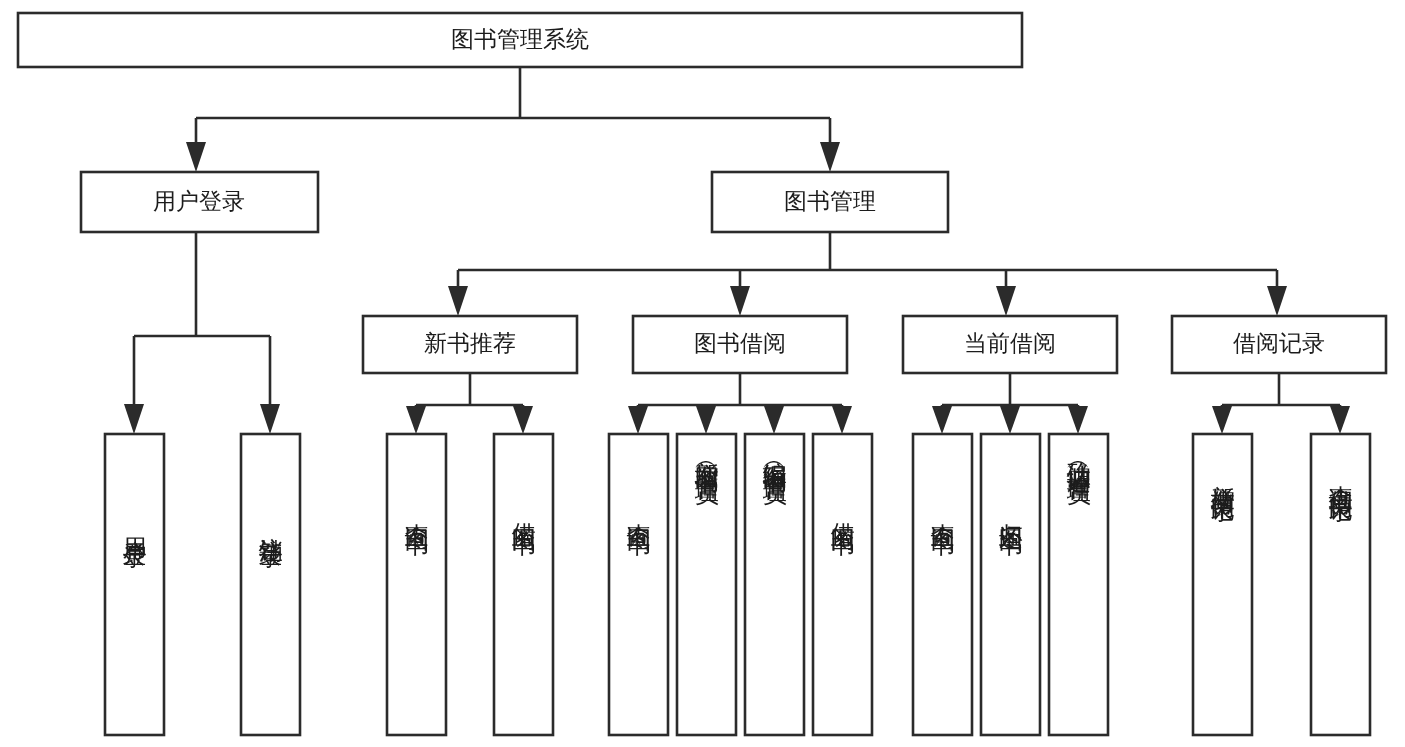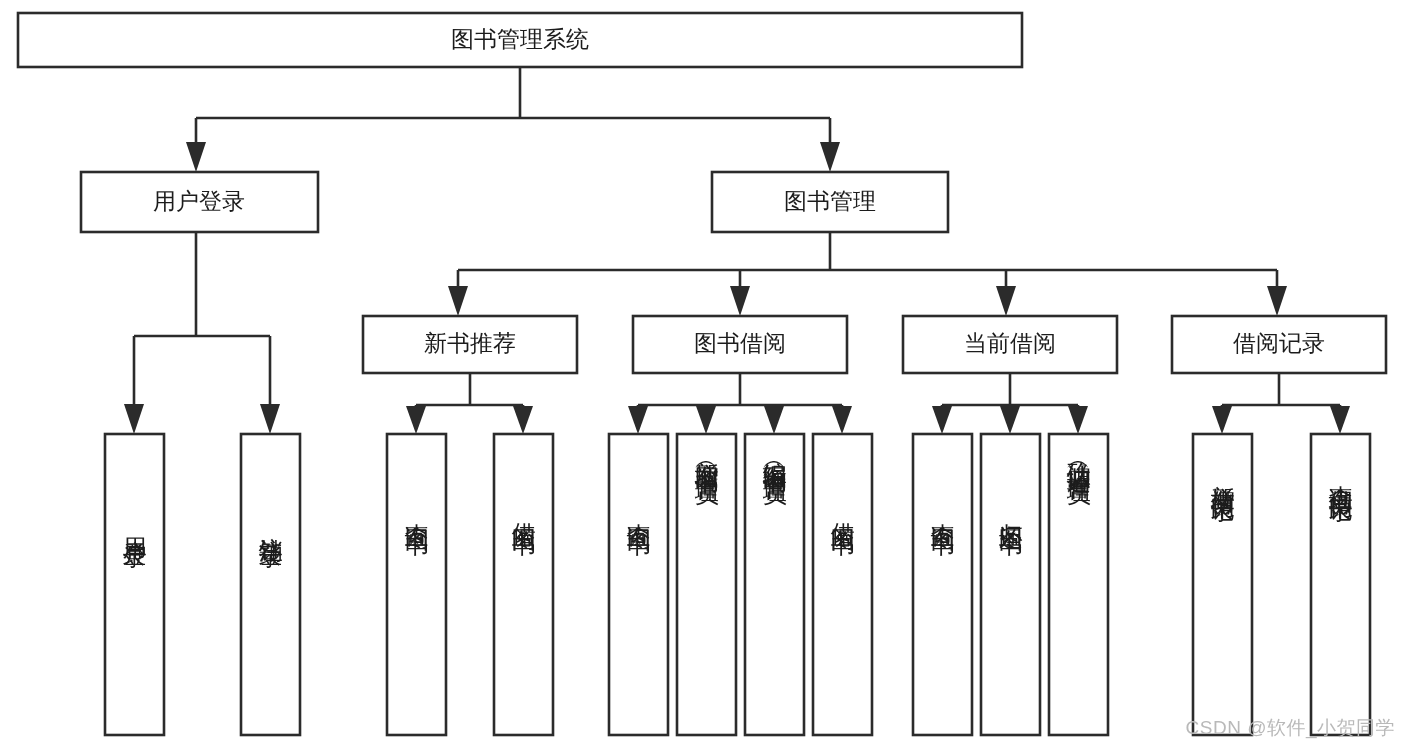--- a/index.html
+++ b/index.html
@@ -255,15 +255,14 @@
     <span class="leaf-label" style="margin-top:8px;">确认归还（管理员）</span>
   </div>
 
   <div class="leaf-label-wrap" style="left:1193px; top:434px; width:59px; height:301px;">
     <span class="leaf-label" style="margin-top:32px;">新增借阅记录</span>
   </div>
   <div class="leaf-label-wrap" style="left:1311px; top:434px; width:59px; height:301px;">
     <span class="leaf-label" style="margin-top:32px;">查询借阅记录</span>
   </div>
 
-  <div class="watermark">CSDN @软件_小贺同学</div>
 
 </div>
 
 </body></html>

